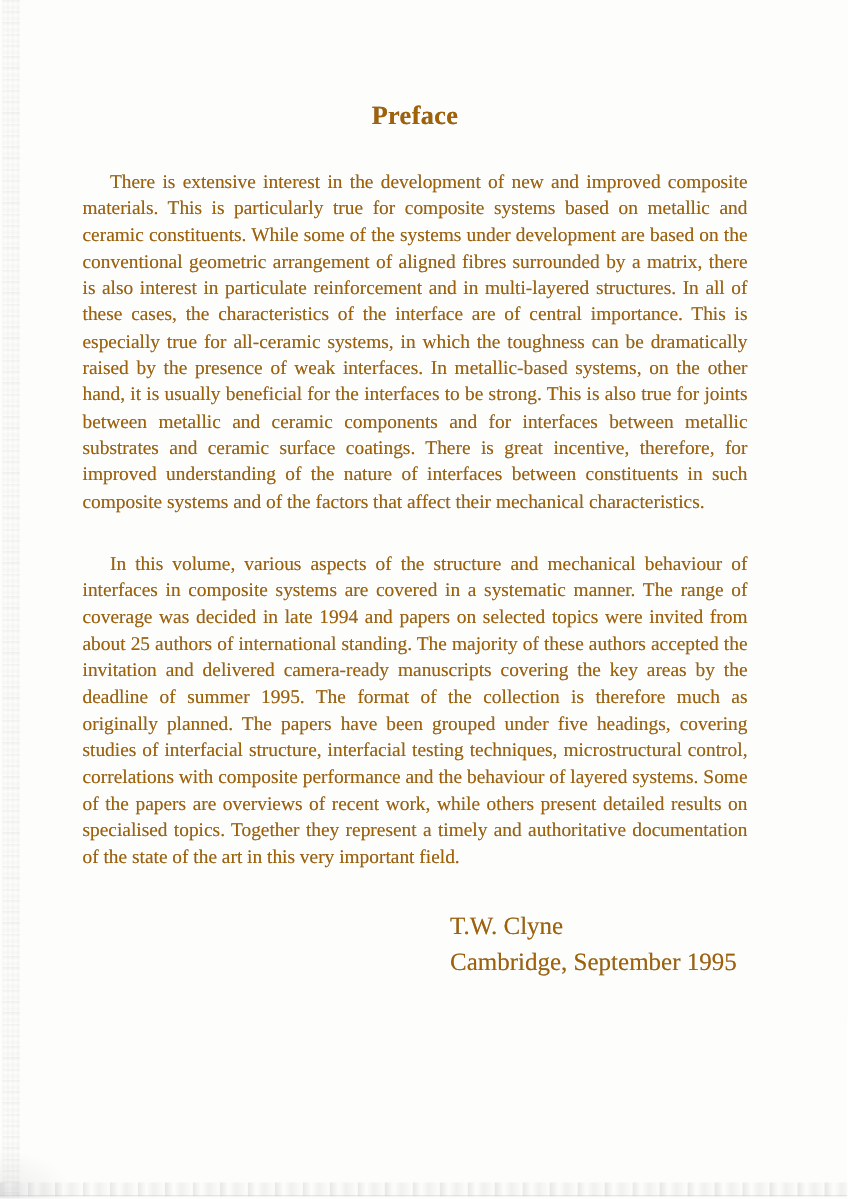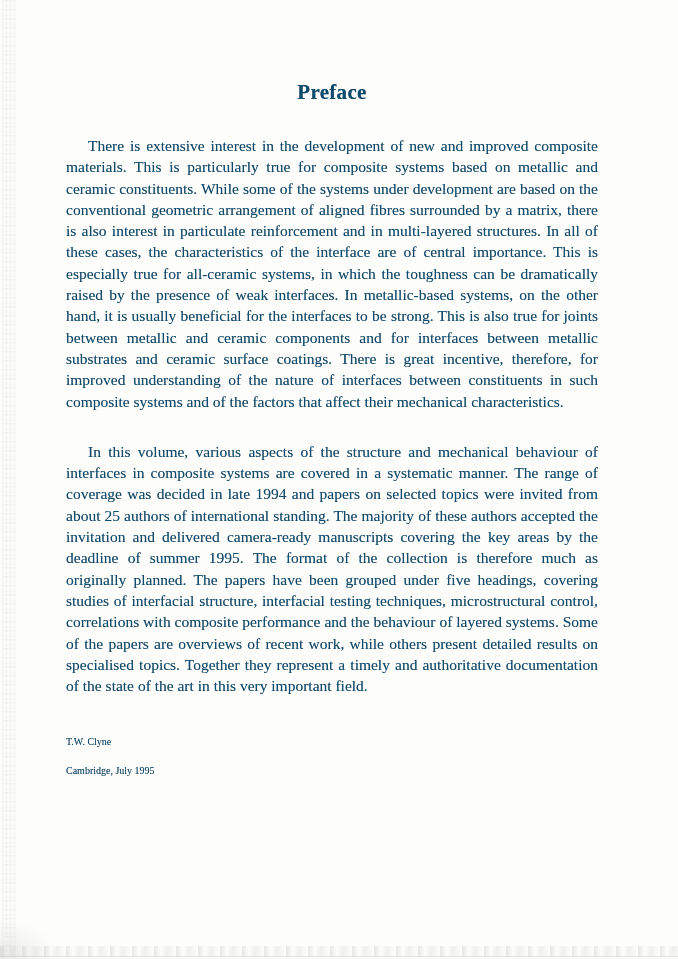--- a/index.html
+++ b/index.html
@@ -7,21 +7,21 @@
     padding: 0;
     background: #ffffff;
   }
   .page {
     position: relative;
     width: 678px;
     height: 959px;
     background: #fdfdfc;
     overflow: hidden;
     font-family: "Liberation Serif", "DejaVu Serif", serif;
-    color: #0c4a6e;
+    color: #a16207;
   }
   
   .scan-edge-left {
     position: absolute;
     left: 2px;
     top: 0;
     width: 14px;
     height: 959px;
     background:
       repeating-linear-gradient(180deg,
@@ -76,21 +76,22 @@
     line-height: 21.3px;
     text-align: justify;
     text-indent: 22px;
     text-shadow: 0 0 0.4px rgba(0,0,0,0.35);
   }
   .para + .para {
     margin-top: 29px;
   }
   .signature {
     margin-top: 31px;
-    font-size: 10px;
+    margin-left: 294px;
+    font-size: 20px;
     line-height: 29px;
     text-shadow: 0 0 0.4px rgba(0,0,0,0.35);
   }
   .signature div {
     white-space: nowrap;
   }
 </style>
 </head>
 <body>
 
@@ -101,21 +102,21 @@
   <div class="content">
 
     <h1 class="title">Preface</h1>
 
     <p class="para">There is extensive interest in the development of new and improved composite materials.  This is particularly true for composite systems based on metallic and ceramic constituents.  While some of the systems under development are based on the conventional geometric arrangement of aligned fibres surrounded by a matrix, there is also interest in particulate reinforcement and in multi-layered structures.  In all of these cases, the characteristics of the interface are of central importance.  This is especially true for all-ceramic systems, in which the toughness can be dramatically raised by the presence of weak interfaces.  In metallic-based systems, on the other hand, it is usually beneficial for the interfaces to be strong.  This is also true for joints between metallic and ceramic components and for interfaces between metallic substrates and ceramic surface coatings.  There is great incentive, therefore, for improved understanding of the nature of interfaces between constituents in such composite systems and of the factors that affect their mechanical characteristics.</p>
 
     <p class="para">In this volume, various aspects of the structure and mechanical behaviour of interfaces in composite systems are covered in a systematic manner.  The range of coverage was decided in late 1994 and papers on selected topics were invited from about 25 authors of international standing.  The majority of these authors accepted the invitation and delivered camera-ready manuscripts covering the key areas by the deadline of summer 1995.  The format of the collection is therefore much as originally planned.  The papers have been grouped under five headings, covering studies of interfacial structure, interfacial testing techniques, microstructural control, correlations with composite performance and the behaviour of layered systems.  Some of the papers are overviews of recent work, while others present detailed results on specialised topics.  Together they represent a timely and authoritative documentation of the state of the art in this very important field.</p>
 
     <div class="signature">
       <div>T.W. Clyne</div>
-      <div>Cambridge, July 1995</div>
+      <div>Cambridge, September 1995</div>
     </div>
 
   </div>
 
   <div class="scan-corner"></div>
   <div class="scan-edge-bottom"></div>
 
 </div>
 
 </body></html>

